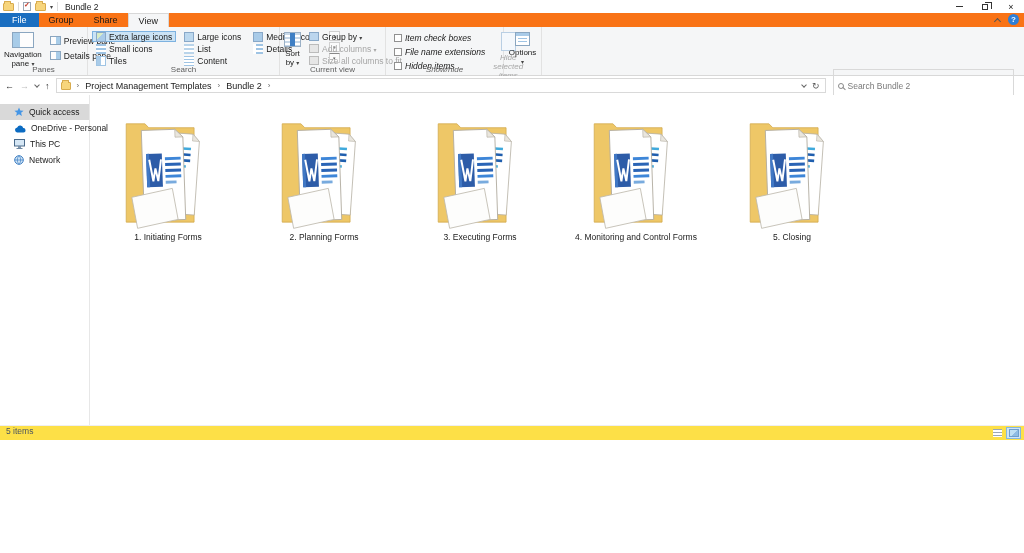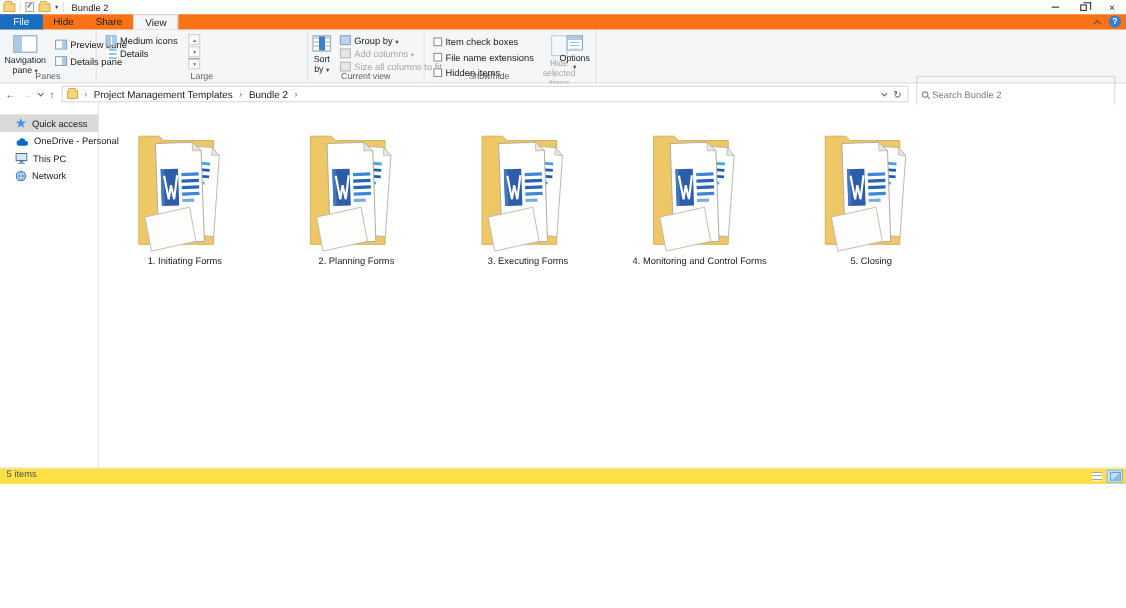--- a/index.html
+++ b/index.html
@@ -120,21 +120,21 @@
           <span class="restore-gl"></span>
         </span>
       <span class="capbtn">
           <span>×</span>
         </span>
     </div>
   </div>
 
   <div class="tabrow">
     <div class="tab tab-file">File</div>
-    <div class="tab">Hide</div>
+    <div class="tab">Group</div>
     <div class="tab">Share</div>
     <div class="tab tab-active">View</div>
     <div class="tab-ctls">
       <span class="chev-up"></span>
       <span class="help-gl">?</span>
     </div>
   </div>
 
   <div class="ribbon">
 
@@ -151,35 +151,63 @@
         <div class="srow">
           <span class="ic-pane"></span>
           <span>Details pane</span>
         </div>
       </div>
       <div class="rgroup-label">Panes</div>
     </div>
 
     <div class="rgroup" style="width:192px;">
       <div class="scol">
+        <div class="srow sel">
+          <span class="vi vi-xl"></span>
+          <span>Extra large icons</span>
+        </div>
+        <div class="srow">
+          <span class="vi vi-sm"></span>
+          <span>Small icons</span>
+        </div>
+        <div class="srow">
+          <span class="vi vi-tiles"></span>
+          <span>Tiles</span>
+        </div>
+      </div>
+      <div class="scol">
+        <div class="srow">
+          <span class="vi vi-lg"></span>
+          <span>Large icons</span>
+        </div>
+        <div class="srow">
+          <span class="vi vi-list"></span>
+          <span>List</span>
+        </div>
+        <div class="srow">
+          <span class="vi vi-content"></span>
+          <span>Content</span>
+        </div>
+      </div>
+      <div class="scol">
         <div class="srow">
           <span class="vi vi-md"></span>
           <span>Medium icons</span>
         </div>
         <div class="srow">
           <span class="vi vi-details"></span>
           <span>Details</span>
         </div>
       </div>
       <div class="scrollstrip">
         <span class="sbtn">▴</span>
         <span class="sbtn">▾</span>
         <span class="sbtn more">▾</span>
       </div>
-      <div class="rgroup-label">Large</div>
+      <div class="rgroup-label">Search</div>
     </div>
 
     <div class="rgroup" style="width:106px;">
       <div class="bigbtn" style="width:28px;">
         <span class="ic-sort"></span>
         <span><span>Sort by</span> <span class="dd">▾</span></span>
       </div>
       <div class="scol" style="gap:1px;">
         <div class="srow">
           <span class="ic-gb"></span>
@@ -190,21 +218,21 @@
           <span><span>Add columns</span> <span class="dd" style="color:#a6a6a6">▾</span></span>
         </div>
         <div class="srow disabled">
           <span class="ic-gray"></span>
           <span>Size all columns to fit</span>
         </div>
       </div>
       <div class="rgroup-label">Current view</div>
     </div>
 
-    <div class="rgroup" style="width:118px;">
+    <div class="rgroup" style="width:118px;font-style:italic;">
       <div class="scol" style="gap:3px;padding-top:1px;">
         <div class="srow">
           <span class="cb"></span>
           <span>Item check boxes</span>
         </div>
         <div class="srow">
           <span class="cb"></span>
           <span>File name extensions</span>
         </div>
         <div class="srow">

